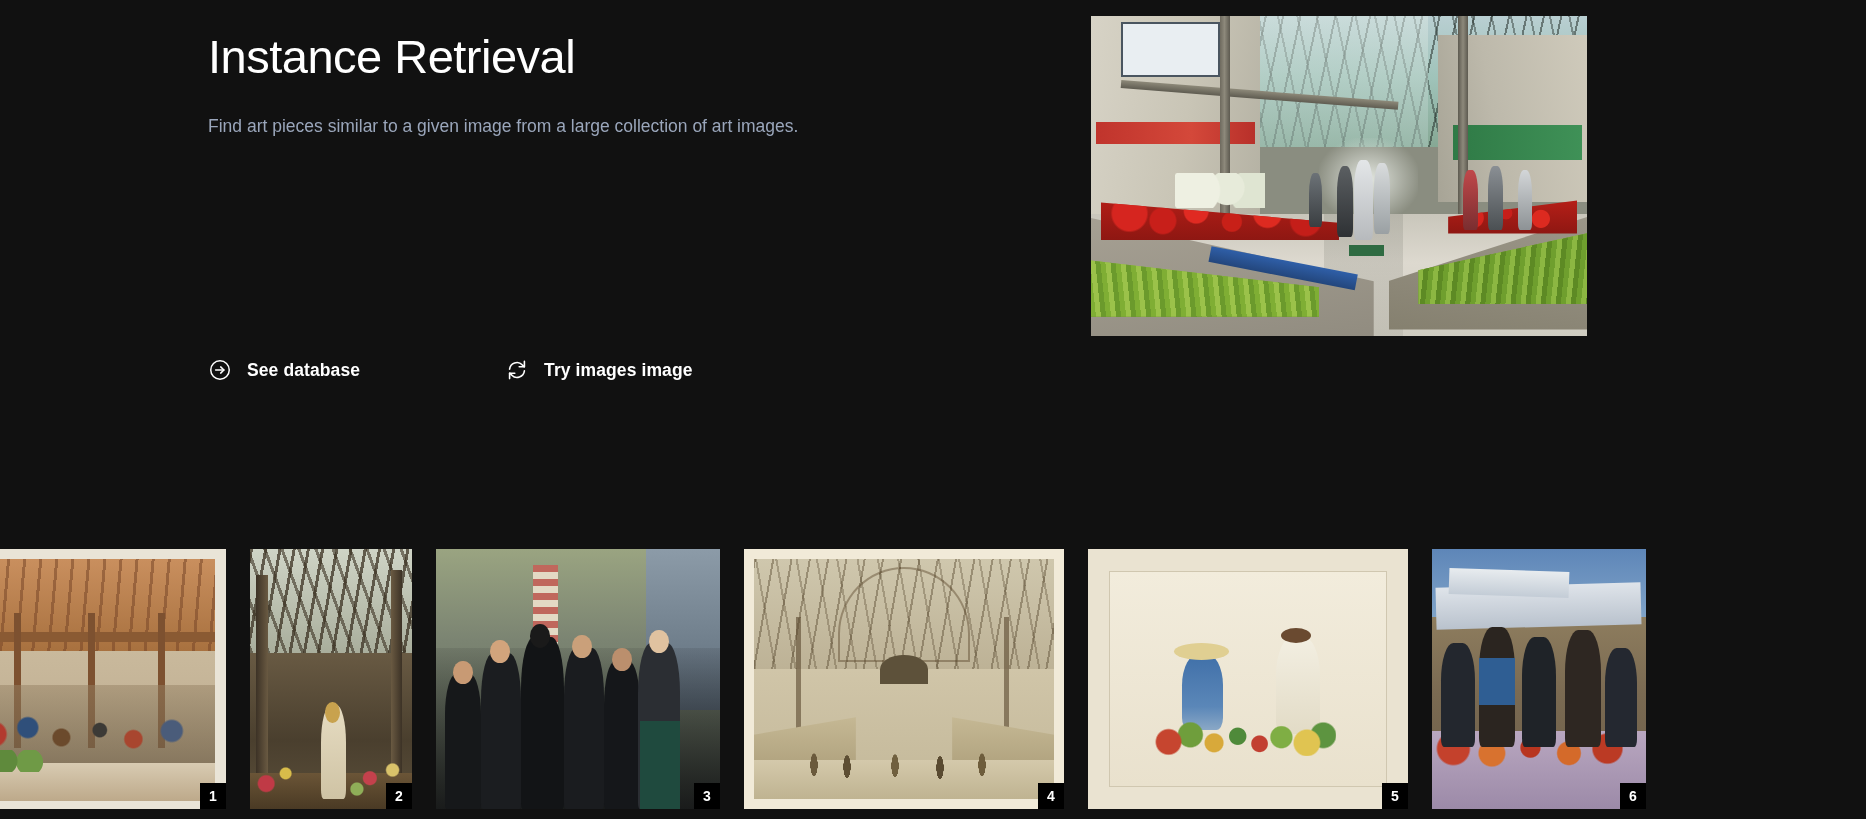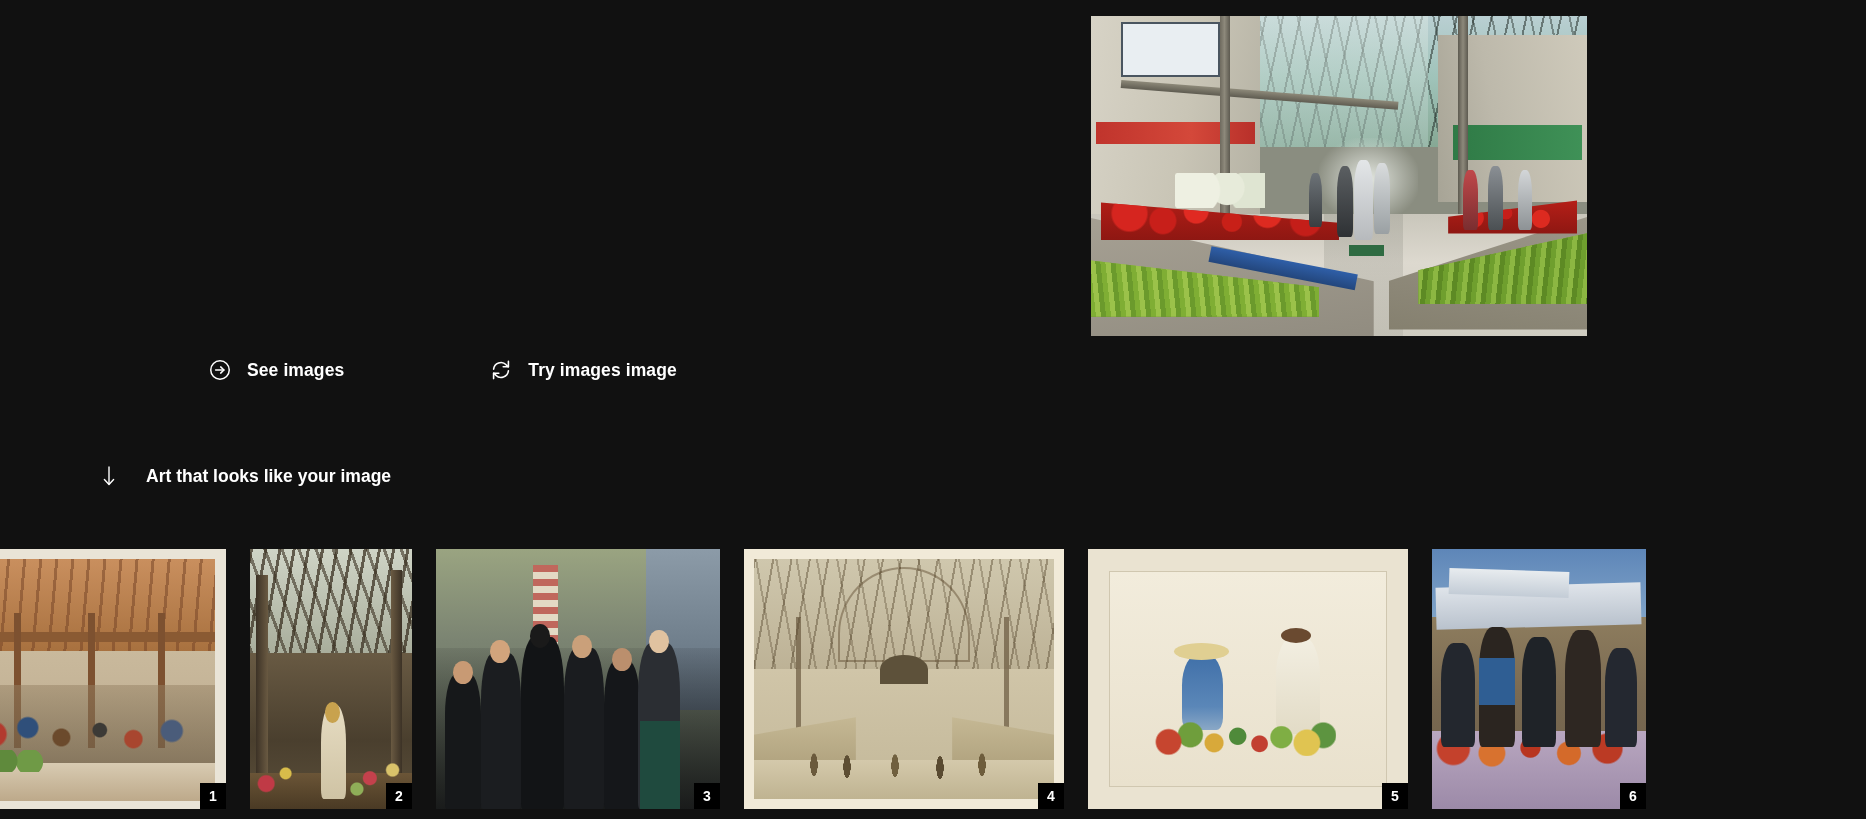--- a/index.html
+++ b/index.html
@@ -458,32 +458,34 @@
   }
 </style>
 </head>
 <body>
 
 <div class="page">
 
   <div class="hero">
 
     <div class="hero-text">
+      <h1 class="hero-title">Instance Retrieval</h1>
+      <p class="hero-lead">Find art pieces similar to a given image from a large collection of art images.</p>
     </div>
 
     <div class="actions">
       <button class="action">
         <span class="action-icon-wrap">
           <svg class="action-icon" viewBox="0 0 24 24" fill="none" stroke="#ffffff" stroke-width="1.5" stroke-linecap="round" stroke-linejoin="round">
             <circle cx="12" cy="12" r="9.25"></circle>
             <path d="M7.6 12h8.3"></path>
             <path d="M12.7 8.9 15.9 12l-3.2 3.1"></path>
           </svg>
         </span>
-        <span class="action-label">See images</span>
+        <span class="action-label">See database</span>
       </button>
 
       <button class="action">
         <span class="action-icon-wrap">
           <svg class="action-icon" viewBox="0 0 24 24" fill="none" stroke="#ffffff" stroke-width="1.6" stroke-linecap="round" stroke-linejoin="round">
             <path d="M4.6 11.1a7.4 7.4 0 0 1 12.6-4.3l2.1 2"></path>
             <path d="M19.4 12.9a7.4 7.4 0 0 1-12.6 4.3l-2.1-2"></path>
             <path d="M19.4 3.4v5.4h-5.2"></path>
             <path d="M4.6 20.6v-5.4h5.2"></path>
           </svg>
@@ -518,29 +520,20 @@
         <div class="mk-person p1"></div>
         <div class="mk-person p2"></div>
         <div class="mk-person p3"></div>
         <div class="mk-person p4"></div>
         <div class="mk-person p5"></div>
         <div class="mk-person p6"></div>
       </div>
     </div>
   </div>
 
-  <div class="section-head">
-    <span>
-      <svg class="section-arrow" viewBox="0 0 18 22" fill="none" stroke="#ffffff" stroke-width="1.4" stroke-linecap="round" stroke-linejoin="round">
-        <path d="M9 2v17"></path>
-        <path d="M4.4 14.6 9 19.4l4.6-4.8"></path>
-      </svg>
-    </span>
-    <span class="section-title">Art that looks like your image</span>
-  </div>
 
   <div class="results">
 
     <div class="card c1">
       <div class="art" title="Watercolour of a covered market crowd under a timber roof">
         <div class="mount"></div>
         <div class="scene">
           <div class="roof"></div>
           <div class="beam"></div>
           <div class="post a"></div>

